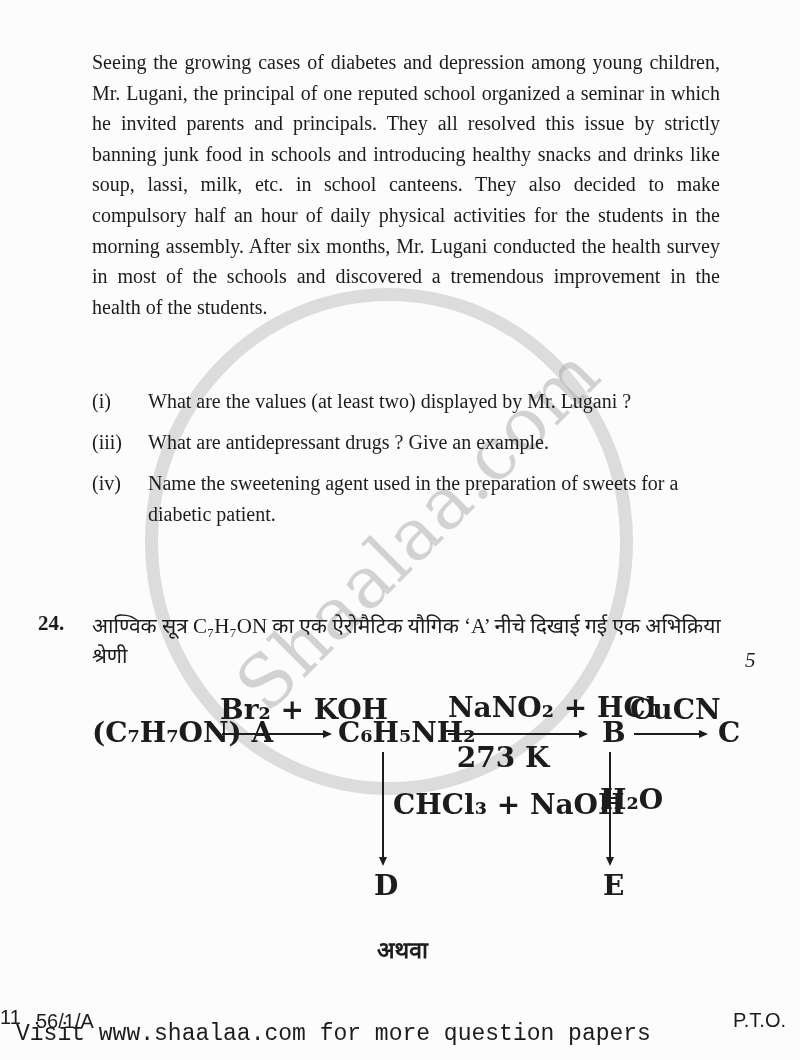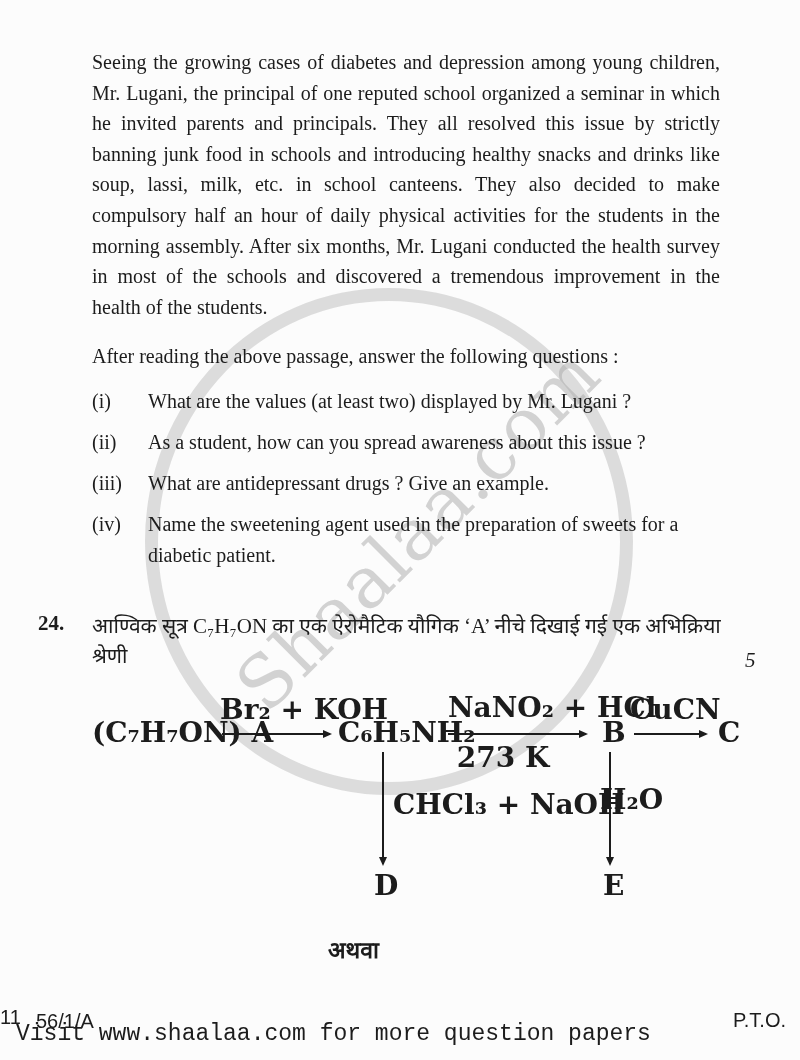--- a/index.html
+++ b/index.html
@@ -62,48 +62,43 @@
     border-left:9px solid #1c1c1c;border-top:4px solid transparent;border-bottom:4px solid transparent;
   }
   .varrow{position:absolute;width:0;border-left:2px solid #1c1c1c;}
   .varrow::after{
     content:"";position:absolute;left:-5px;bottom:-2px;width:0;height:0;
     border-top:9px solid #1c1c1c;border-left:4px solid transparent;border-right:4px solid transparent;
   }
   
   .or-sep{
     position:absolute;left:328px;top:933px;width:100px;
-    font-size:23px;font-weight:bold;text-align:left;
+    font-size:23px;font-weight:bold;text-align:right;
   }
   
   .footer-code{position:absolute;left:36px;top:1010px;font-family:"Liberation Sans",sans-serif;font-size:20px;text-align:right;}
   .footer-page{position:absolute;left:0;top:1006px;width:800px;font-family:"Liberation Sans",sans-serif;font-size:20px;}
   .footer-pto{position:absolute;left:733px;top:1009px;font-family:"Liberation Sans",sans-serif;font-size:20px;}
   .footer-promo{position:absolute;left:16px;top:1021px;font-family:Liberation Mono, monospace;font-size:23px;white-space:nowrap;}
 </style>
 </head>
 <body>
 
 <div class="page">
 
   <div class="wm-ring"></div>
   <div class="wm-text">Shaalaa.com</div>
 
   <div class="passage">Seeing the growing cases of diabetes and depression among young children, Mr. Lugani, the principal of one reputed school organized a seminar in which he invited parents and principals. They all resolved this issue by strictly banning junk food in schools and introducing healthy snacks and drinks like soup, lassi, milk, etc. in school canteens. They also decided to make compulsory half an hour of daily physical activities for the students in the morning assembly. After six months, Mr. Lugani conducted the health survey in most of the schools and discovered a tremendous improvement in the health of the students.</div>
 
-  <div class="after-line">After reading the above passage, answer the following questions :</div>
 
   <div class="qlist">
     <div class="qitem">
       <span class="qmarker">(i)</span>
       <span class="qtext">What are the values (at least two) displayed by Mr. Lugani ?</span>
-    </div>
-    <div class="qitem">
-      <span class="qmarker">(ii)</span>
-      <span class="qtext">As a student, how can you spread awareness about this issue ?</span>
     </div>
     <div class="qitem">
       <span class="qmarker">(iii)</span>
       <span class="qtext">What are antidepressant drugs ? Give an example.</span>
     </div>
     <div class="qitem">
       <span class="qmarker">(iv)</span>
       <span class="qtext">Name the sweetening agent used in the preparation of sweets for a diabetic patient.</span>
     </div>
   </div>

